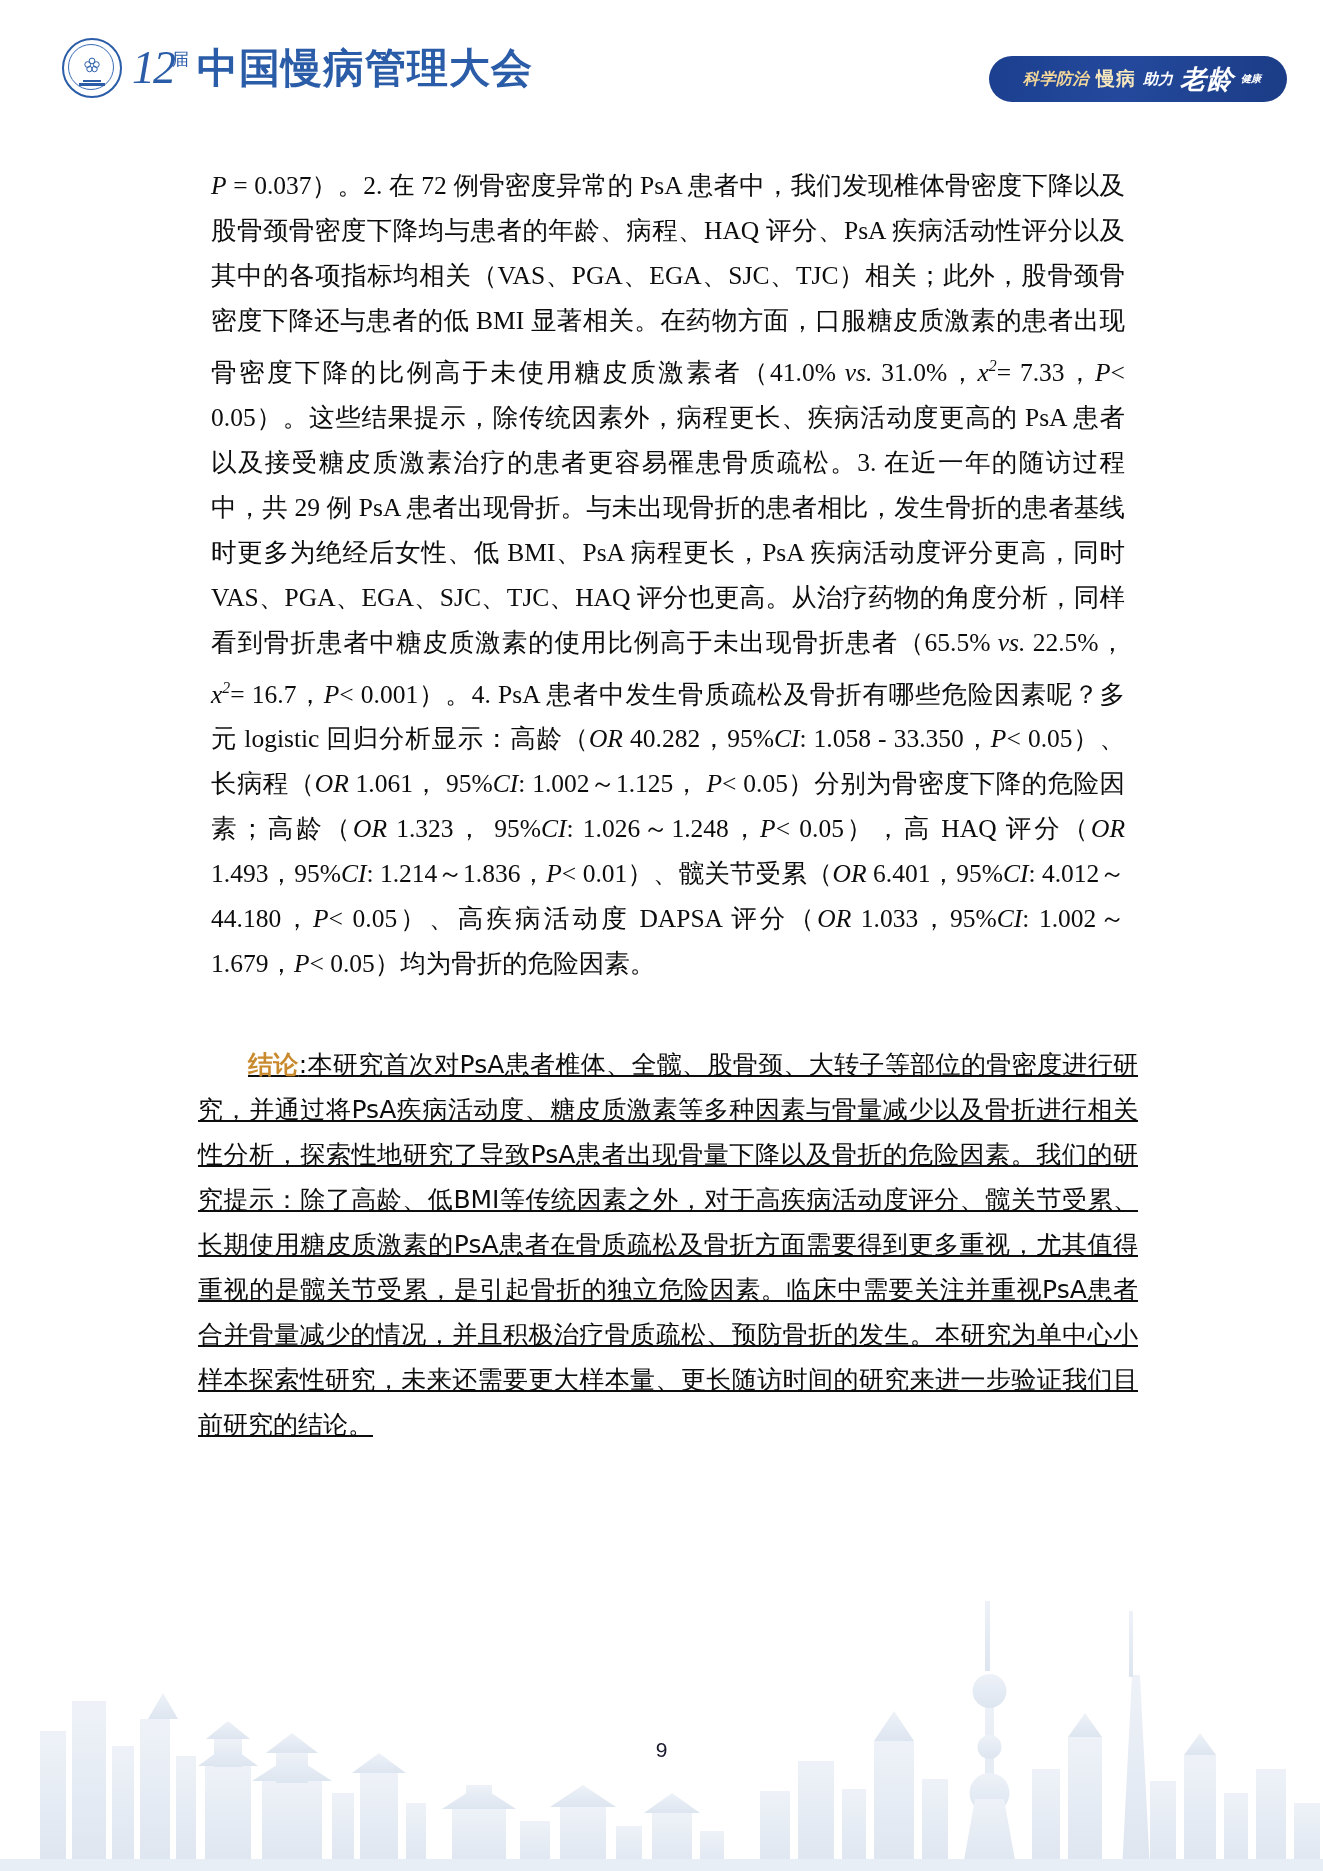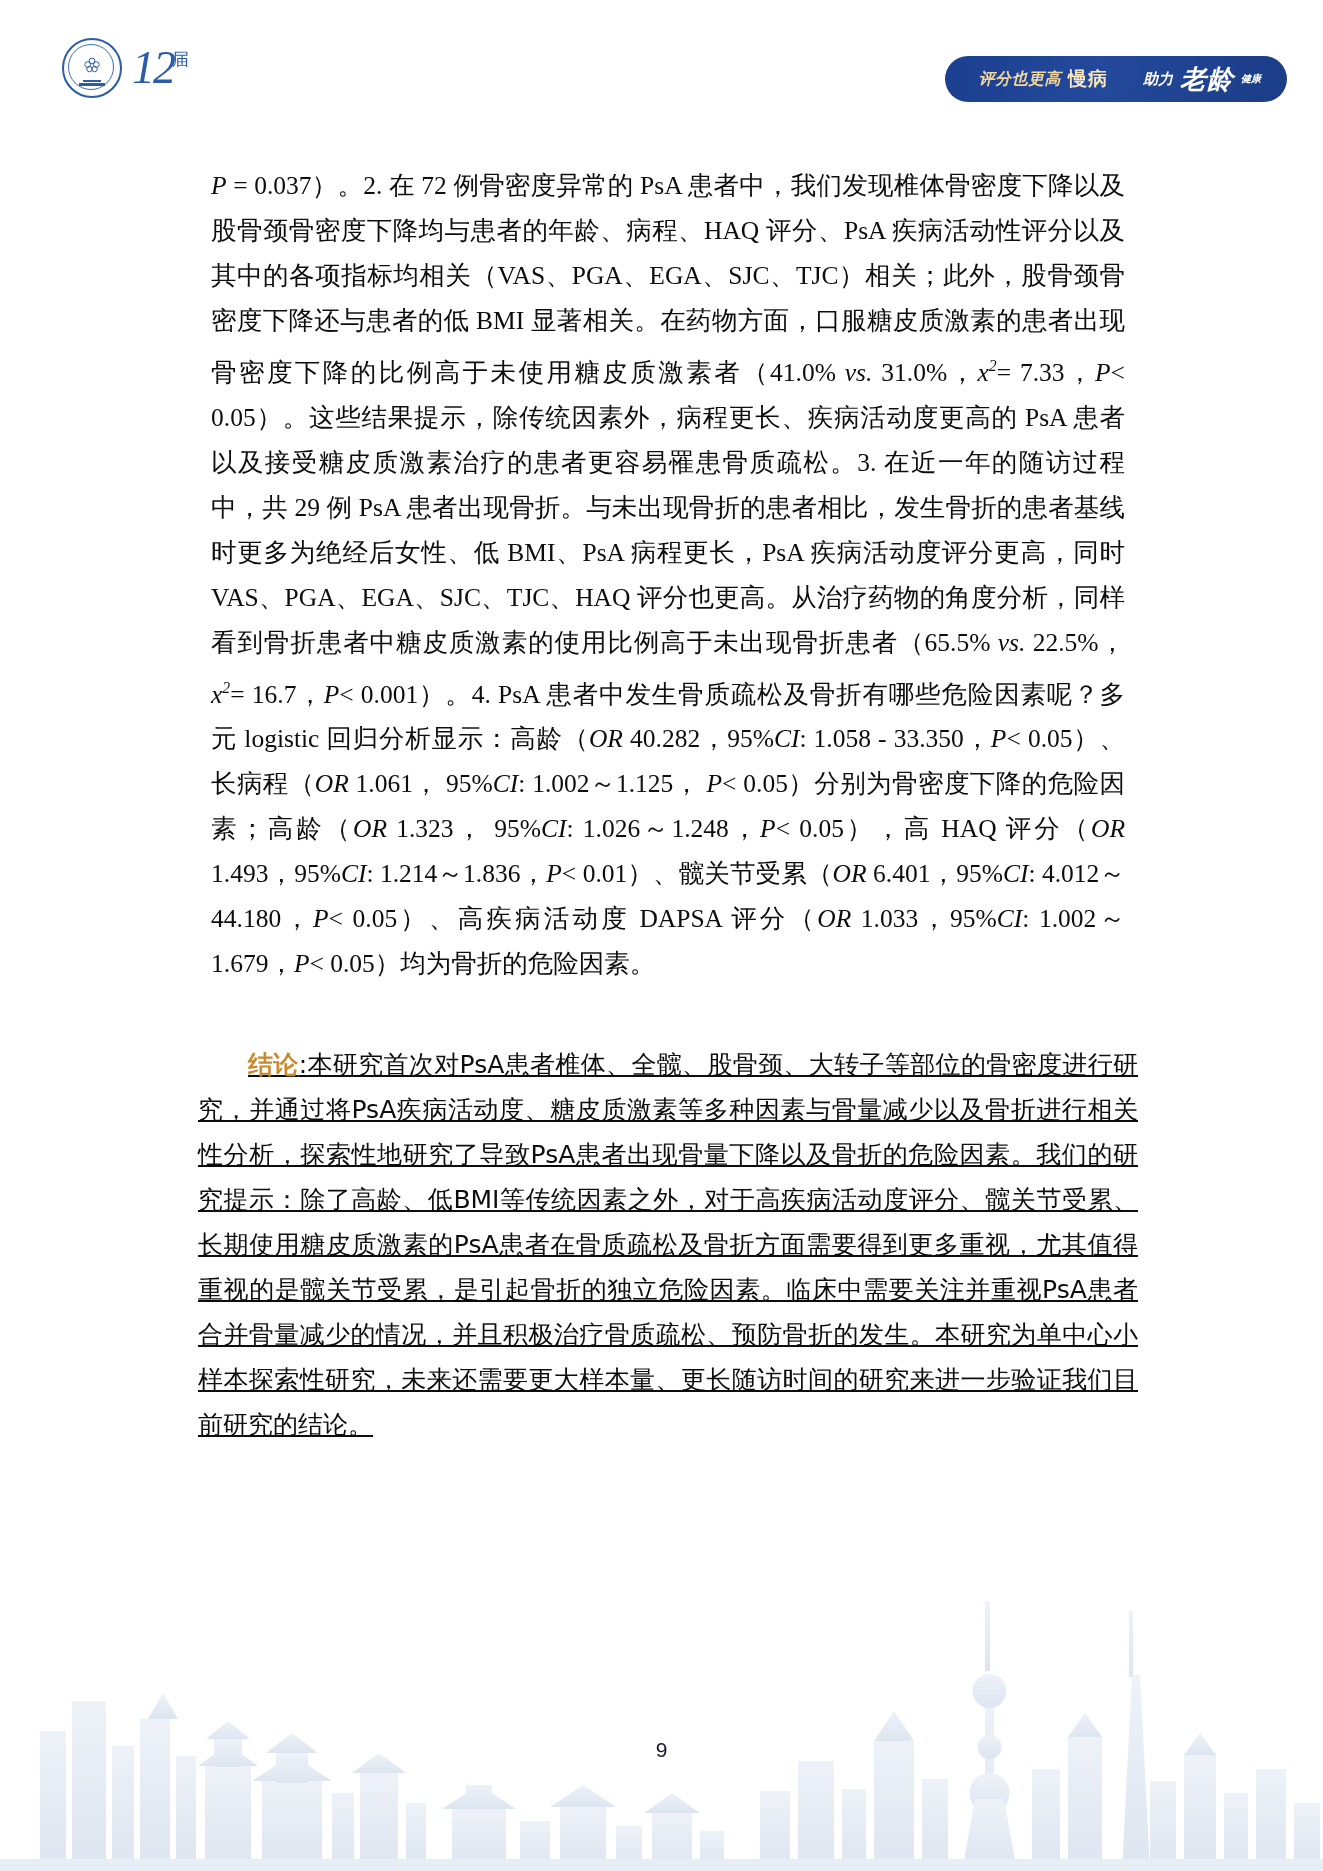--- a/index.html
+++ b/index.html
@@ -120,21 +120,20 @@
     font-weight: bold;
     color: #f7e7bd;
     letter-spacing: 1px;
   }
   .bn-md {
     font-family: "DejaVu Sans", "Liberation Sans", sans-serif;
     font-size: 15px;
     font-weight: bold;
     font-style: italic;
     color: #ffffff;
-    margin-left: 28px;
   }
   .bn-lg2 {
     font-family: "DejaVu Sans", "Liberation Sans", sans-serif;
     font-size: 26px;
     font-weight: bold;
     font-style: italic;
     color: #ffffff;
     letter-spacing: 1px;
   }
   .bn-sm2 {
@@ -212,24 +211,25 @@
       <svg class="seal-flower" viewBox="0 0 20 20">
         <circle cx="10" cy="5.5" r="3.2" fill="none" stroke="#2a5ca8" stroke-width="1.1"></circle>
         <circle cx="5.2" cy="9.5" r="3.2" fill="none" stroke="#2a5ca8" stroke-width="1.1"></circle>
         <circle cx="14.8" cy="9.5" r="3.2" fill="none" stroke="#2a5ca8" stroke-width="1.1"></circle>
         <circle cx="7.2" cy="14.5" r="3.0" fill="none" stroke="#2a5ca8" stroke-width="1.1"></circle>
         <circle cx="12.8" cy="14.5" r="3.0" fill="none" stroke="#2a5ca8" stroke-width="1.1"></circle>
       </svg>
       <div class="seal-base"></div>
     </div>
     <div class="brand-num"><span>12</span><sup>届</sup></div>
+    <div class="brand-title">中国慢病管理大会</div>
   </div>
 
   <div class="banner">
-    <span class="bn-sm">评分也更高</span>
+    <span class="bn-sm">科学防治</span>
     <span class="bn-lg">慢病</span>
     <span class="bn-md">助力</span>
     <span class="bn-lg2">老龄</span>
     <span class="bn-sm2">健康</span>
   </div>
 
 </div>
 
 <div class="content">
 

